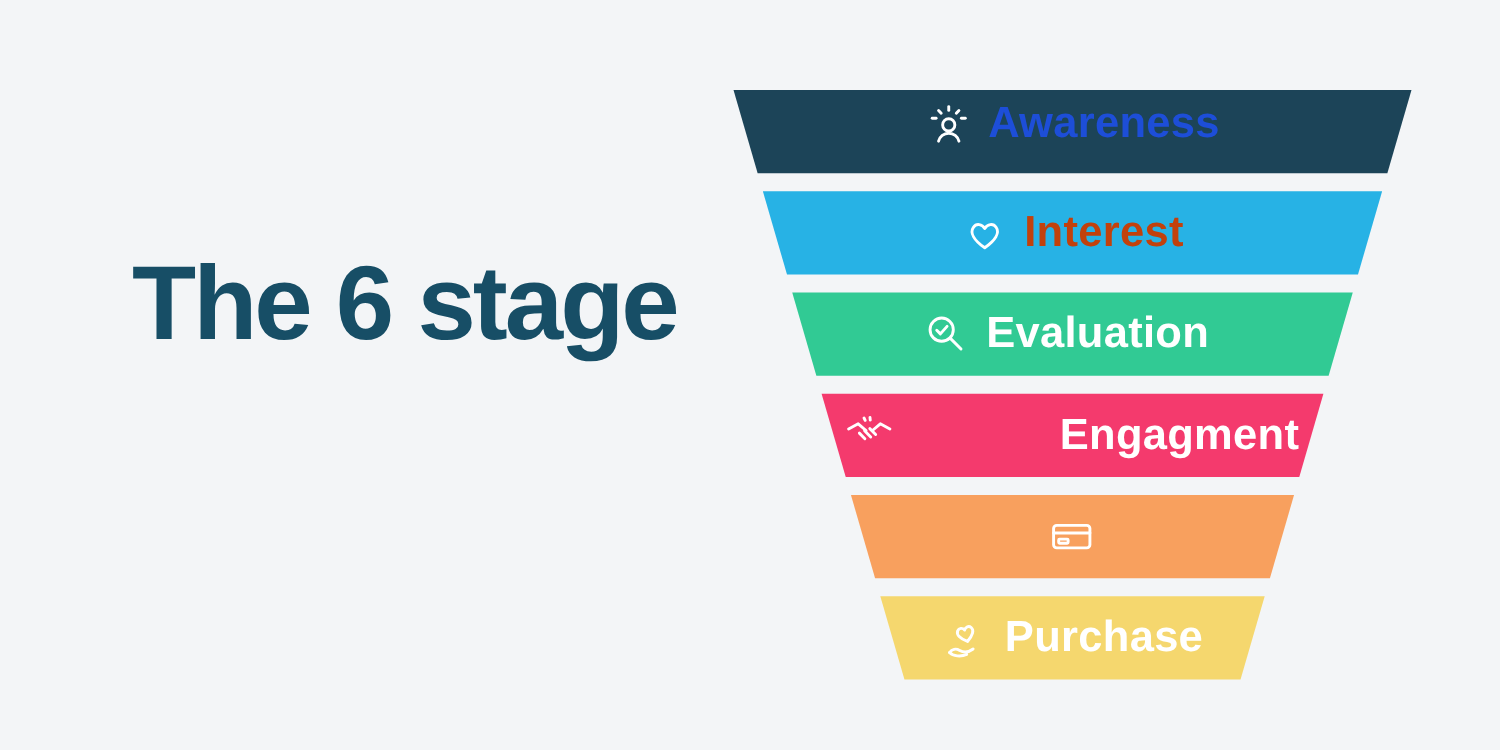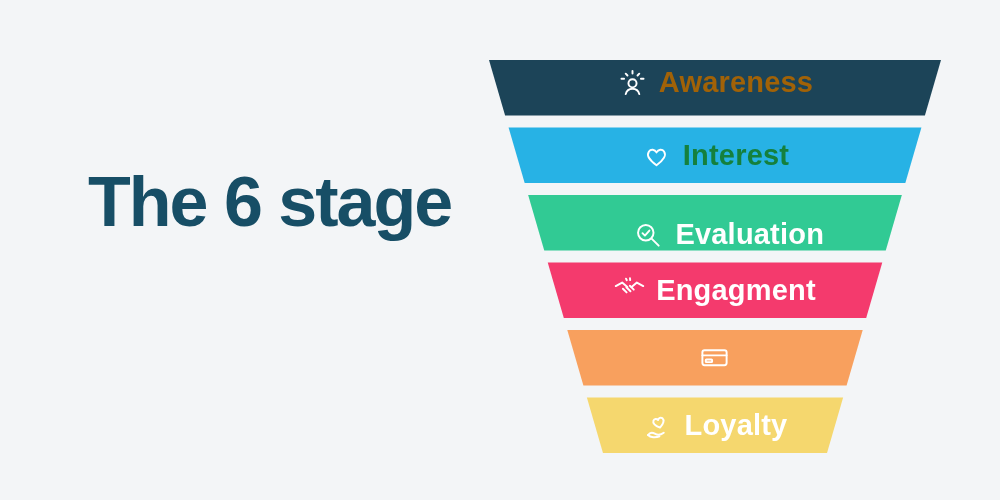--- a/index.html
+++ b/index.html
@@ -63,53 +63,53 @@
   <svg class="funnel-svg" viewBox="0 0 1000 500">
       <polygon points="489,60 941,60 924.905,115.5 505.095,115.5" fill="#1c4458"></polygon>
       <polygon points="508.575,127.5 921.425,127.5 905.33,183 524.67,183" fill="#27b2e5"></polygon>
       <polygon points="528.15,195 901.85,195 885.755,250.5 544.245,250.5" fill="#31ca94"></polygon>
       <polygon points="547.725,262.5 882.275,262.5 866.1800000000001,318 563.8199999999999,318" fill="#f43a6d"></polygon>
       <polygon points="567.3,330 862.7,330 846.605,385.5 583.395,385.5" fill="#f8a05e"></polygon>
       <polygon points="586.875,397.5 843.125,397.5 827.03,453 602.97,453" fill="#f5d76e"></polygon>
     </svg>
 
   <div class="labels-layer">
-      <div class="stage-label" style="left: 505.095px; top: 60px; width: 419.81px; height: 44px; color: #a16207;">
+      <div class="stage-label" style="left: 505.095px; top: 60px; width: 419.81px; height: 44px; color: #1d4ed8;">
         <span class="stage-icon">
           <svg viewBox="0 0 32 32">
             <circle cx="16" cy="16.8" r="4.2"></circle>
             <path d="M9 28a7.2 7.2 0 0 1 14 0"></path>
             <path d="M16 4.2v2.6"></path>
             <path d="M9 6.9l1.8 1.9"></path>
             <path d="M23 6.9l-1.8 1.9"></path>
             <path d="M4.6 12.2h2.7"></path>
             <path d="M24.7 12.2h2.7"></path>
           </svg>
         </span>
         <span class="stage-text">Awareness</span>
       </div>
-      <div class="stage-label" style="left: 524.67px; top: 127.5px; width: 380.66px; height: 55.5px; color: #15803d;">
+      <div class="stage-label" style="left: 524.67px; top: 127.5px; width: 380.66px; height: 55.5px; color: #c2410c;">
         <span class="stage-icon">
           <svg viewBox="0 0 32 32">
             <path d="M16 26C8.6 20.8 5.6 15.6 8.2 11.9c2-2.9 6-2.3 7.8.9 1.8-3.2 5.8-3.8 7.8-.9 2.6 3.7-.4 8.9-7.8 14.1z"></path>
           </svg>
         </span>
         <span class="stage-text">Interest</span>
       </div>
-      <div class="stage-label" style="left: 558px; top: 195px; width: 341.51px; height: 55.5px; color: rgb(255, 255, 255); align-items: flex-end;">
+      <div class="stage-label" style="left: 540px; top: 195px; width: 341.51px; height: 55.5px; color: rgb(255, 255, 255);">
         <span class="stage-icon">
           <svg viewBox="0 0 32 32">
             <circle cx="13.2" cy="13.2" r="8"></circle>
             <path d="M19.2 19.2l7.3 7.3"></path>
             <path d="M9.8 13.6l2.5 2.5 4.6-5.2"></path>
           </svg>
         </span>
         <span class="stage-text">Evaluation</span>
       </div>
-      <div class="stage-label" style="left: 563.82px; top: 262.5px; width: 302.36px; height: 55.5px; color: rgb(255, 255, 255);">
+      <div class="stage-label" style="left: 563.82px; top: 262.5px; width: 302.36px; height: 55.5px; color: rgb(255, 255, 255); justify-content: space-between;">
         <span class="stage-icon">
           <svg viewBox="0 0 32 32">
             <path d="M1.8 11.4L8.4 7.8l5.4 4.6"></path>
             <path d="M30.2 11.4L23.6 7.8l-5.4 4.6"></path>
             <path d="M9.2 14.2l3.8 3.8"></path>
             <path d="M12.8 12.6l4.2 4.2"></path>
             <path d="M16.4 11.1l4 4"></path>
             <path d="M12.4 3.8l.8 1.6"></path>
             <path d="M16.5 3.4l.2 1.8"></path>
           </svg>
@@ -126,17 +126,17 @@
         </span>
       </div>
       <div class="stage-label" style="left: 602.97px; top: 397.5px; width: 224.06px; height: 55.5px; color: rgb(255, 255, 255);">
         <span class="stage-icon">
           <svg viewBox="0 0 32 32">
             <path transform="rotate(-14 16 12)" d="M16 18.4c-4.6-3.2-6.4-6.4-4.8-8.7 1.3-1.8 3.8-1.4 4.8.6 1-2 3.5-2.4 4.8-.6 1.6 2.3-.2 5.5-4.8 8.7z"></path>
             <path d="M5.2 25.8c1.6-2.3 4.4-2.9 7-1.4 2.8 1.6 6.3 1.2 9.2-1"></path>
             <path d="M5.2 25.8c2.4 2.6 7.8 3.1 11.8 1.3"></path>
           </svg>
         </span>
-        <span class="stage-text">Loyalty</span>
+        <span class="stage-text">Purchase</span>
       </div>
     </div>
 
 </div>
 
 </body></html>

